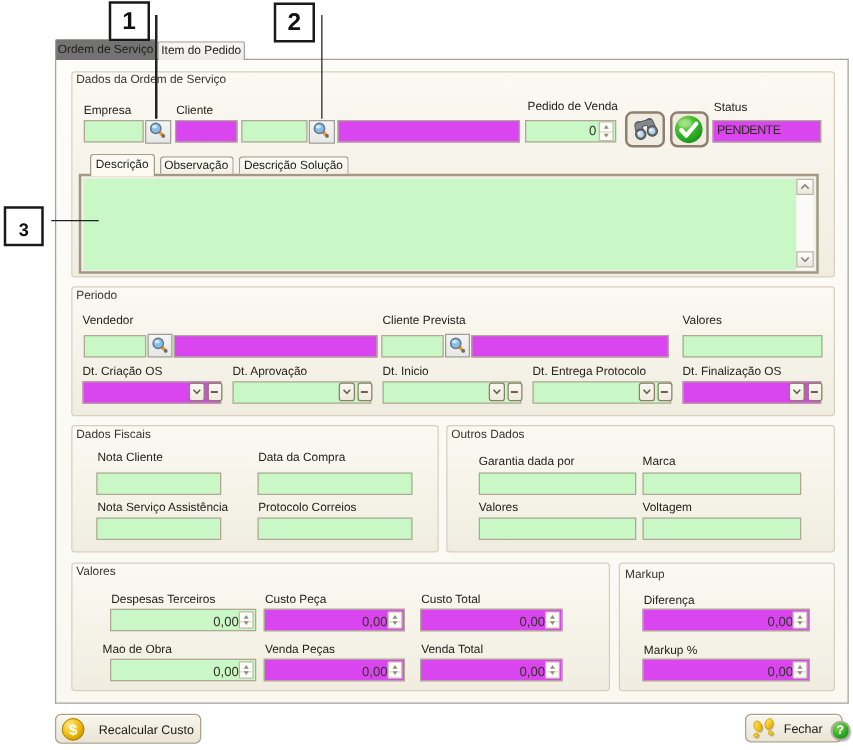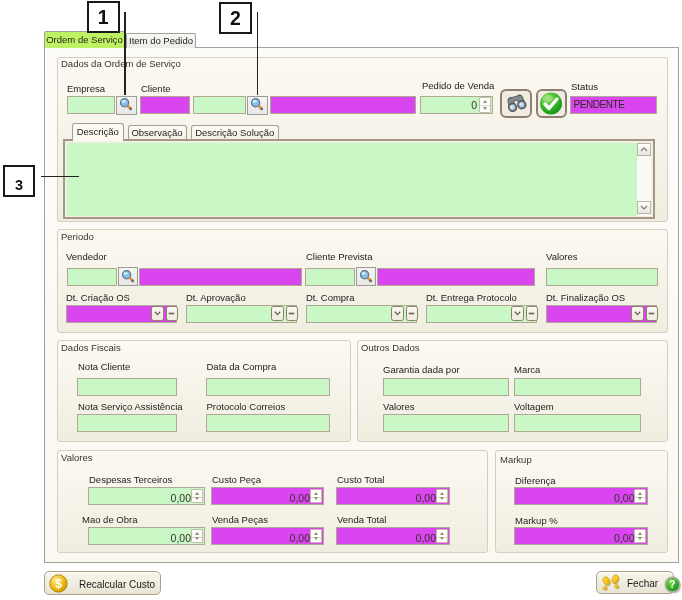--- a/index.html
+++ b/index.html
@@ -23,21 +23,21 @@
 .btn{position:absolute;border:1px solid #aca08c;border-radius:5px;background:linear-gradient(#f8f6ee,#e9e4d3);box-shadow:inset 0 1px 0 #fffef9;font-size:10px;color:#1c1b16;box-sizing:border-box;white-space:nowrap}
 .co{position:absolute;background:#fff;border:2px solid #191919;box-sizing:border-box;text-align:center;font-weight:bold;font-size:19px;color:#111}
 .cl{position:absolute;background:#222}
 .itab{position:absolute;font-size:9.5px;white-space:nowrap;color:#1e1d18;border:1px solid #a89d8a;border-bottom:none;border-radius:3px 3px 0 0;background:linear-gradient(#fdfcf8,#f2efe4);text-align:center;box-sizing:border-box}
 </style></head>
 <body>
 <div class="page">
 
 <div class="abs" style="left:44px;top:47px;width:635px;height:516px;background:linear-gradient(#fdfcf9,#faf8f1);border:1px solid #a3a19b;box-sizing:border-box"></div>
 <div class="abs" style="left:126px;top:32.5px;width:70px;height:15px;background:linear-gradient(#f7f7f5,#ecebe6);border:1px solid #a3a19b;border-bottom:none;border-radius:2px 2px 0 0;box-sizing:border-box;font-size:9.5px;text-align:center;line-height:14px;color:#1e1d18;white-space:nowrap">Item do Pedido</div>
-<div class="abs" style="left:44px;top:30.5px;width:81px;height:17.5px;background:#bef264;border:1px solid #a09e98;border-bottom:none;border-radius:2px 2px 0 0;box-sizing:border-box;font-size:9.5px;text-align:center;line-height:16px;color:#1e1d18;white-space:nowrap">Ordem de Serviço</div>
+<div class="abs" style="left:44px;top:30.5px;width:81px;height:17.5px;background:#737373;border:1px solid #a09e98;border-bottom:none;border-radius:2px 2px 0 0;box-sizing:border-box;font-size:9.5px;text-align:center;line-height:16px;color:#1e1d18;white-space:nowrap">Ordem de Serviço</div>
 
 <div class="grp" style="left:57px;top:57px;width:610.5px;height:164.5px"></div>
 <div class="gt" style="left:61px;top:59px">Dados da Ordem de Serviço</div>
 <div class="lbl" style="left:67px;top:83.5px">Empresa</div>
 <div class="lbl" style="left:141px;top:83.5px">Cliente</div>
 <div class="lbl" style="left:422px;top:80.5px">Pedido de Venda</div>
 <div class="lbl" style="left:571px;top:81.5px">Status</div>
 <div class="fld g" style="left:67px;top:96px;width:48px"></div>
 <div class="magbtn" style="left:116px;top:95.5px">
       <svg width="16" height="16" viewBox="0 0 16 16">
@@ -136,21 +136,21 @@
         <line x1="9.6" y1="8.7" x2="12" y2="11.1" stroke="#ee9526" stroke-width="2.8"></line>
         <circle cx="12.6" cy="11.7" r="1.5" fill="#6a6a6a"></circle>
         <circle cx="6.6" cy="5.7" r="4.1" fill="#85bfe9" stroke="#647585" stroke-width="1.2"></circle>
         <ellipse cx="5.7" cy="4.4" rx="2.1" ry="1.4" fill="#cfe9f9"></ellipse>
       </svg>
     </div>
 <div class="fld y" style="left:376.5px;top:267.5px;width:158.5px"></div>
 <div class="fld g" style="left:546px;top:267.5px;width:111.5px"></div>
 <div class="lbl" style="left:66px;top:292.5px">Dt. Criação OS</div>
 <div class="lbl" style="left:186px;top:292.5px">Dt. Aprovação</div>
-<div class="lbl" style="left:306px;top:292.5px">Dt. Compra</div>
+<div class="lbl" style="left:306px;top:292.5px">Dt. Inicio</div>
 <div class="lbl" style="left:426px;top:292.5px">Dt. Entrega Protocolo</div>
 <div class="lbl" style="left:546px;top:292.5px">Dt. Finalização OS</div>
 
 <div class="fld y" style="left:66px;top:304.5px;width:111px"></div>
 <div class="db" style="left:151px;top:306px">
       <svg width="7" height="4.5" viewBox="0 0 7 4.5">
         <path d="M0.8 0.8 L3.5 3.6 L6.2 0.8" stroke="#6b5f4b" stroke-width="1.3" fill="none"></path>
       </svg>
     </div>
 <div class="db" style="left:165.5px;top:306px">

